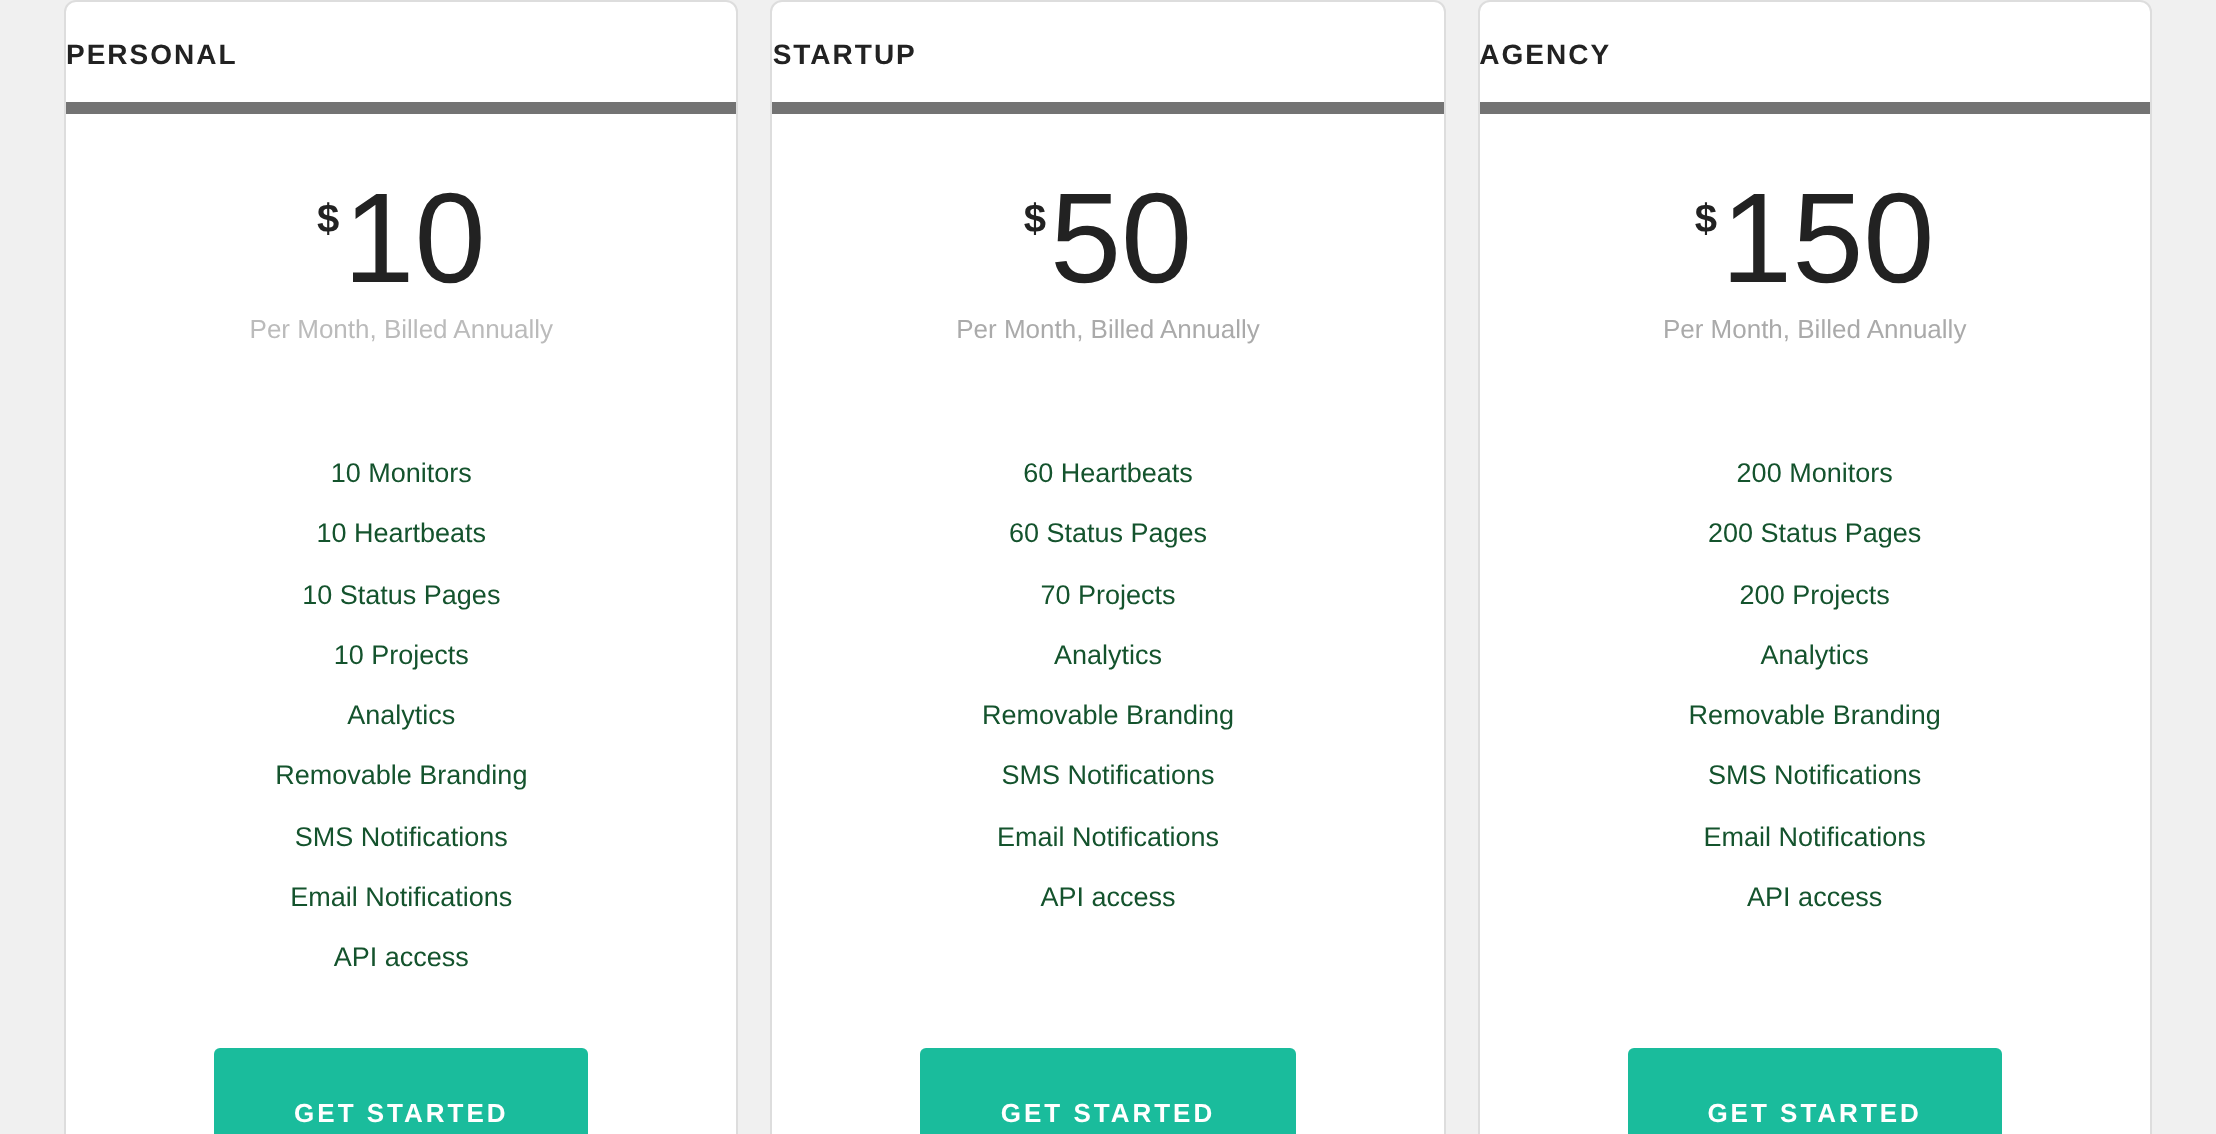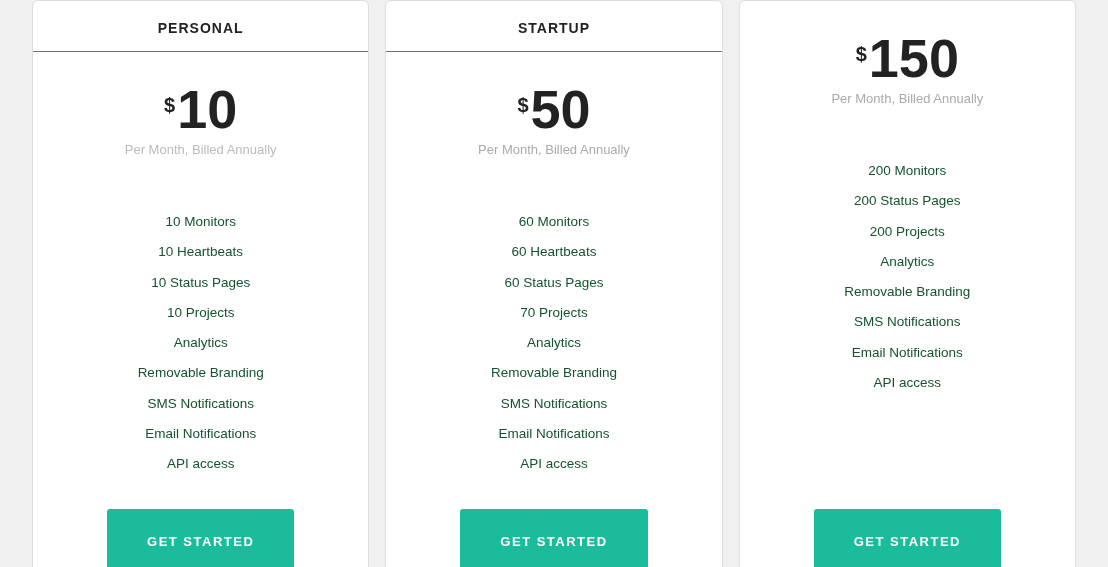--- a/index.html
+++ b/index.html
@@ -25,23 +25,23 @@
       flex: 1;
       margin: 0 8px;
       display: flex;
       flex-direction: column;
       align-items: center;
       padding: 0 0 30px 0;
       overflow: hidden;
     }
     .plan-header {
       width: 100%;
-      text-align: center;
+      text-align: left;
       padding: 18px 0 14px 0;
-      border-bottom: 1px solid #737373;
+      border-bottom: 6px solid #737373;
     }
     .plan-name {
       font-size: 14px;
       font-weight: 700;
       letter-spacing: 1px;
       color: #222;
       text-transform: uppercase;
     }
     .plan-price-section {
       width: 100%;
@@ -54,22 +54,22 @@
       justify-content: center;
     }
     .currency-symbol {
       font-size: 20px;
       font-weight: 600;
       color: #222;
       margin-top: 12px;
       margin-right: 2px;
     }
     .price-amount {
-      font-size: 54px;
-      font-weight: 700;
+      font-size: 64px;
+      font-weight: 400;
       color: #222;
       line-height: 1;
     }
     .billing-period {
       font-size: 13px;
       color: #aaa;
       margin-top: 6px;
       margin-bottom: 32px;
     }
     .plan-features {
@@ -131,33 +131,33 @@
     <div class="plan-card">
       <div class="plan-header"><span class="plan-name">STARTUP</span></div>
       <div class="plan-price-section">
         <div class="plan-price-wrapper">
           <span class="currency-symbol">$</span>
           <span class="price-amount">50</span>
         </div>
         <div class="billing-period">Per Month, Billed Annually</div>
       </div>
       <ul class="plan-features">
-        <li>60 Monitors</li>
         <li>60 Heartbeats</li>
         <li>60 Status Pages</li>
         <li>70 Projects</li>
         <li>Analytics</li>
         <li>Removable Branding</li>
         <li>SMS Notifications</li>
         <li>Email Notifications</li>
         <li>API access</li>
       </ul>
       <button class="get-started-btn">GET STARTED</button>
     </div>
     <div class="plan-card">
+      <div class="plan-header"><span class="plan-name">AGENCY</span></div>
       <div class="plan-price-section">
         <div class="plan-price-wrapper">
           <span class="currency-symbol">$</span>
           <span class="price-amount">150</span>
         </div>
         <div class="billing-period">Per Month, Billed Annually</div>
       </div>
       <ul class="plan-features">
         <li>200 Monitors</li>
         <li>200 Status Pages</li>

